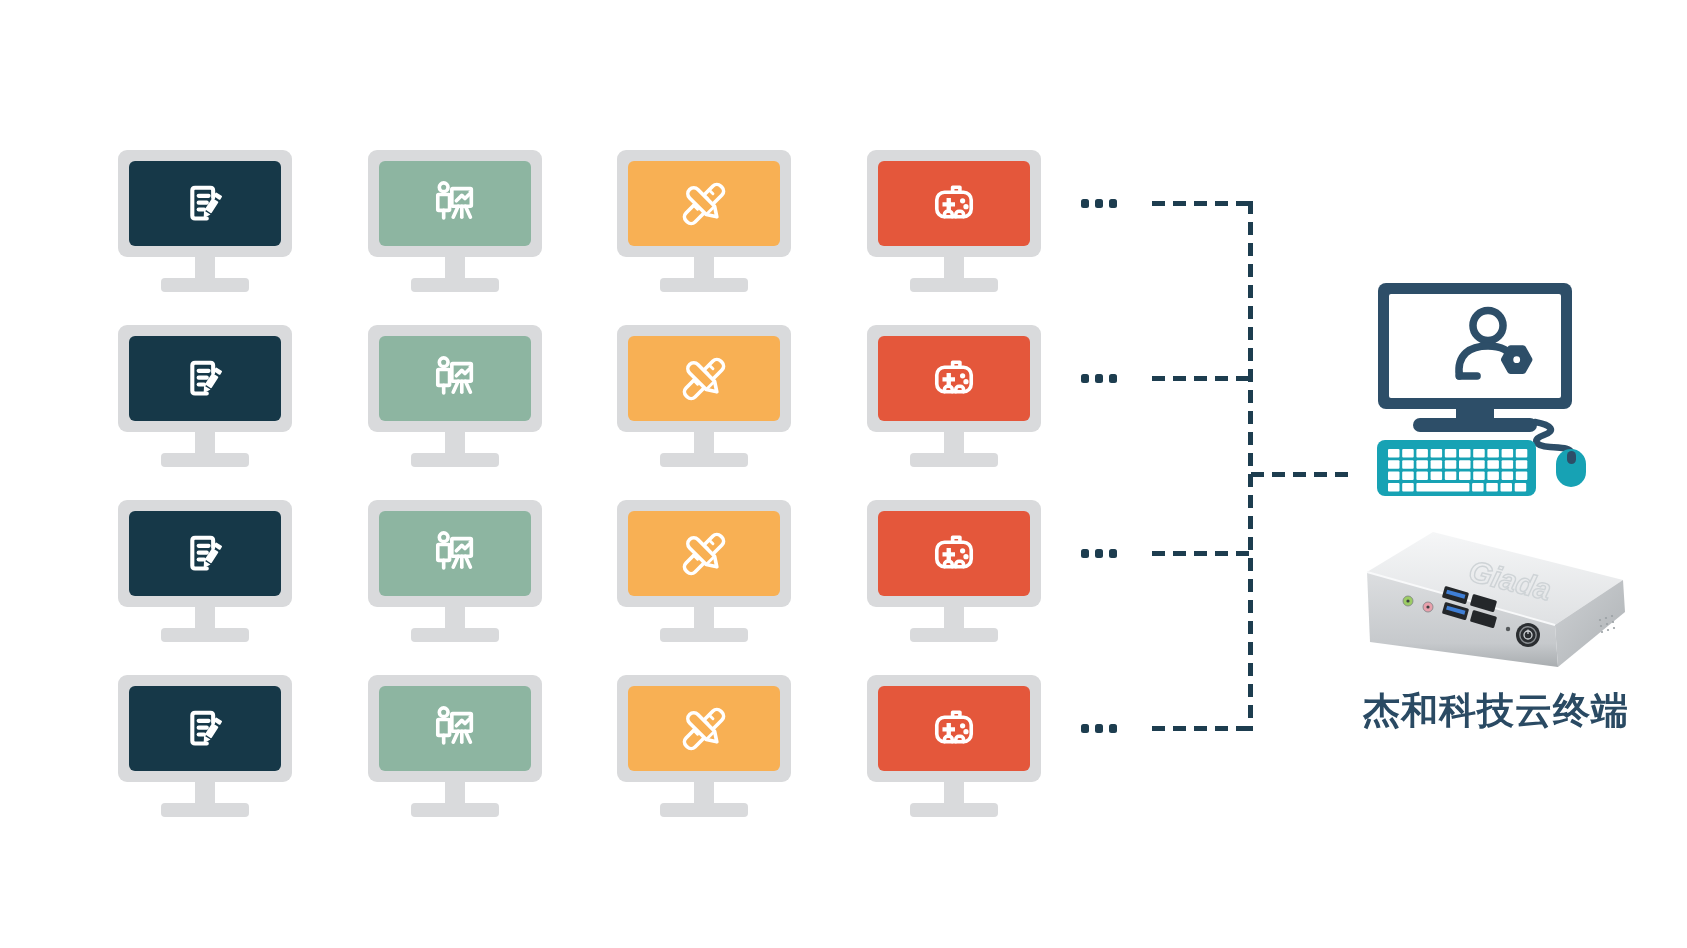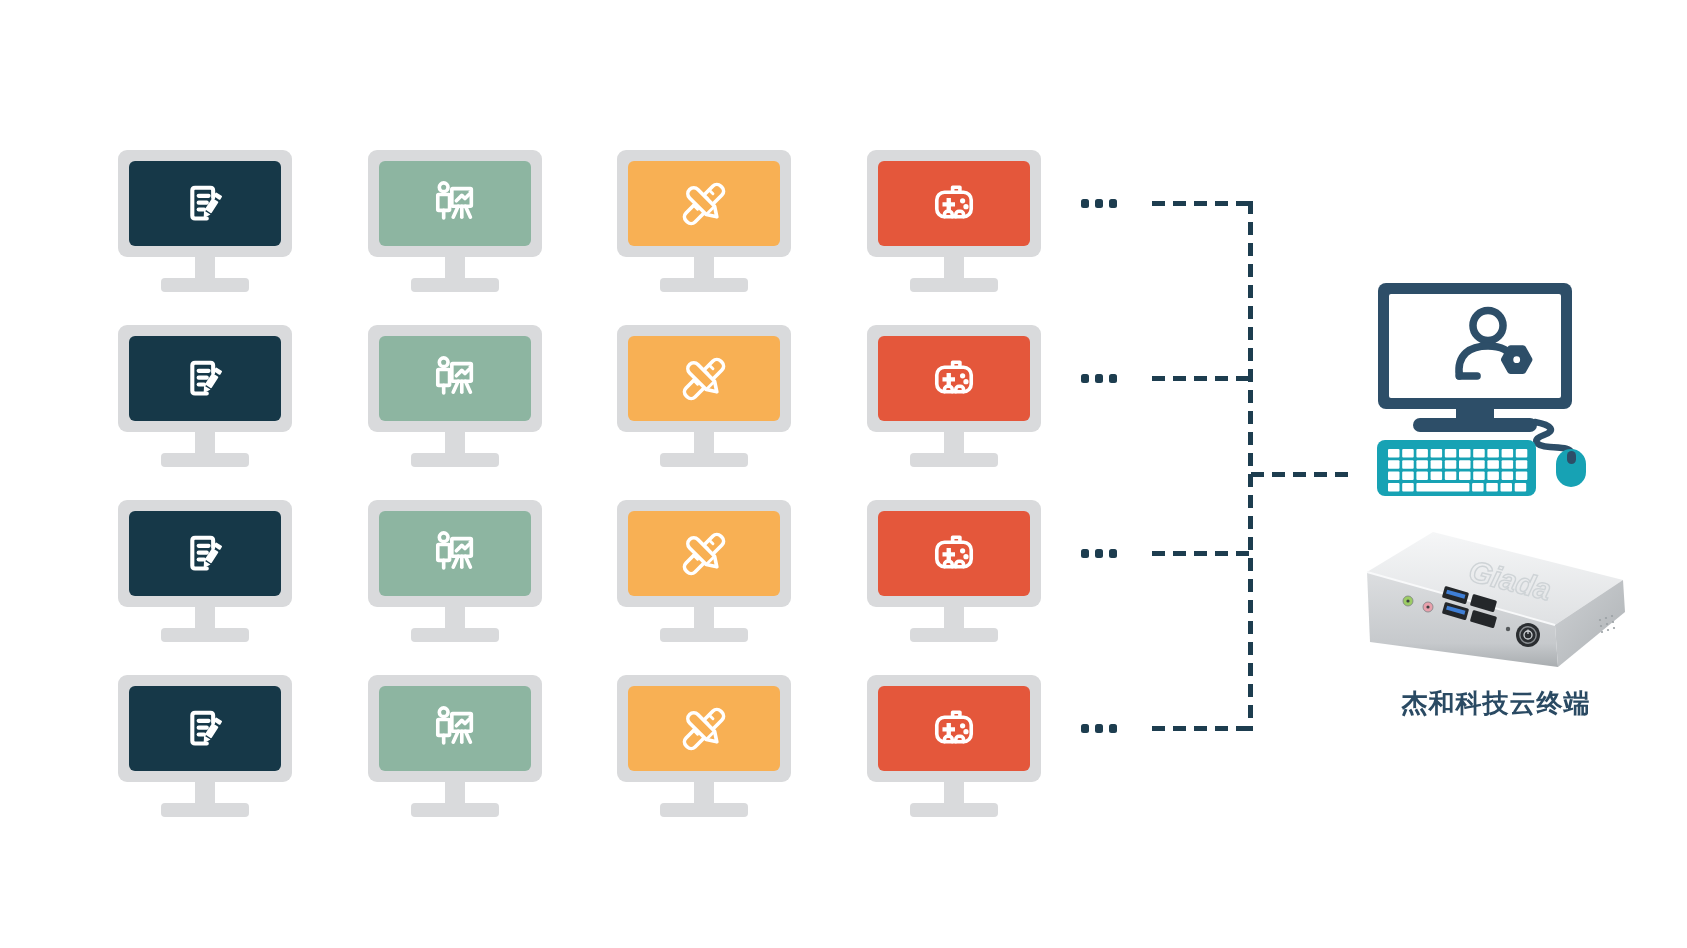--- a/index.html
+++ b/index.html
@@ -29,21 +29,21 @@
   .term-neck{position:absolute;left:1456px;top:407px;width:38px;height:14px;background:var(--monitor-navy);}
   .term-base{position:absolute;left:1413px;top:418px;width:124px;height:14px;border-radius:7px;
              background:var(--monitor-navy);}
   .kb{position:absolute;left:1377px;top:440px;width:159px;height:56px;}
   .mouse{position:absolute;left:1556px;top:449px;width:30px;height:38px;border-radius:15px;background:var(--teal);}
   .mouse-scroll{position:absolute;left:10.5px;top:2px;width:9px;height:13px;border-radius:4.5px;
                 background:var(--monitor-navy);}
   .cable{position:absolute;left:1480px;top:410px;width:112px;height:56px;}
   .minipc{position:absolute;left:1360px;top:525px;width:272px;height:150px;}
   .label{position:absolute;left:1362px;top:686px;width:268px;text-align:center;
-         font-size:26px;font-weight:bold;color:var(--label-color);letter-spacing:1px;
+         font-size:37px;font-weight:bold;color:var(--label-color);letter-spacing:1px;
          font-family:"Liberation Sans","DejaVu Sans",sans-serif;}
 </style>
 </head>
 <body>
 
 <div class="stage">
 
   <div id="ws-grid">
       <div class="ws" style="left: 118px; top: 150px;">
         <div class="ws-frame">

